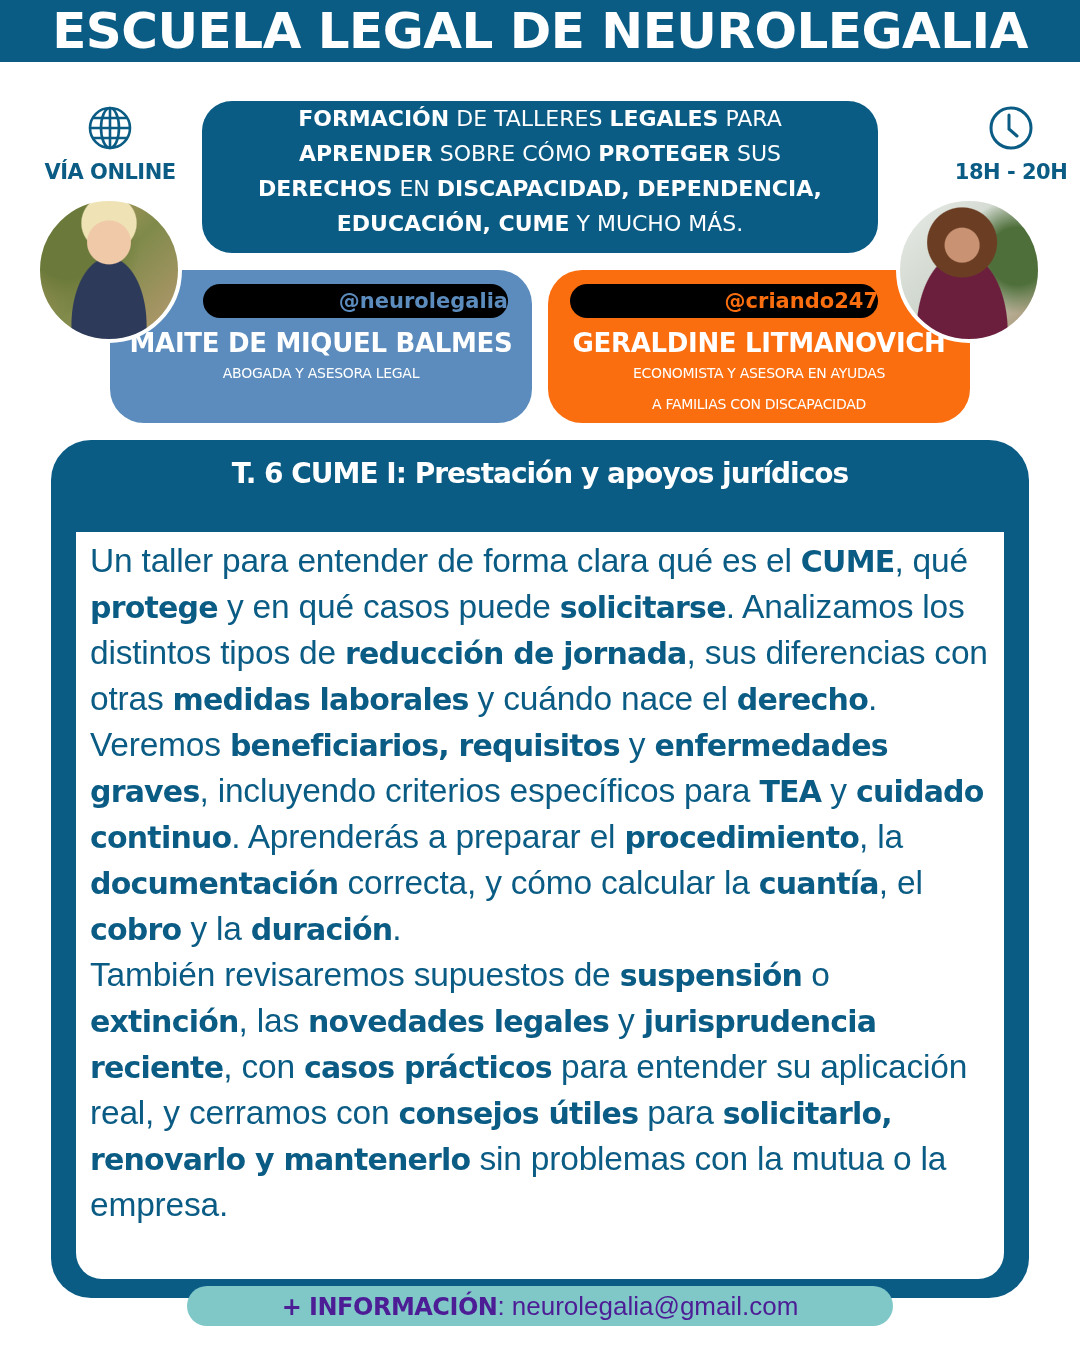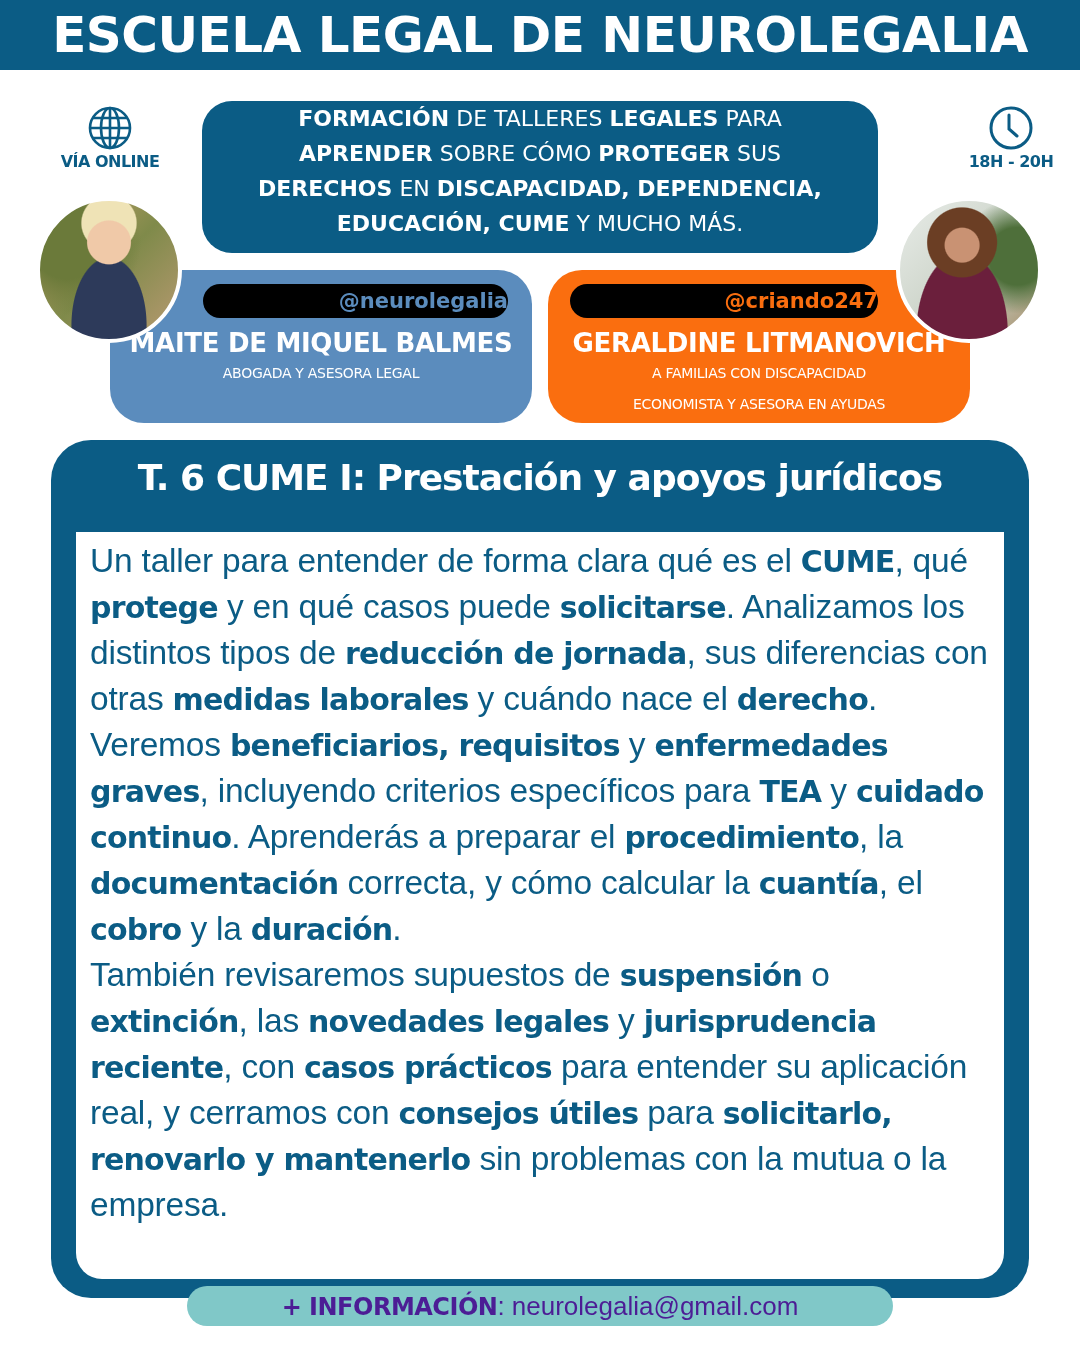--- a/index.html
+++ b/index.html
@@ -1,34 +1,34 @@
 <!DOCTYPE html>
 <html><head>
   <meta charset="utf-8">
   <style>
     * { box-sizing: border-box; margin: 0; padding: 0; }
     html, body { width: 1080px; height: 1350px; background: #ffffff; overflow: hidden; }
     body { position: relative; font-family: "Liberation Sans", "DejaVu Sans", sans-serif; color: #0b5a84; }
 
     .header-bar {
-      position: absolute; left: 0; top: 0; width: 1080px; height: 70px;
+      position: absolute; left: 0; top: 0; width: 1080px; height: 62px;
       background: #0b5c85; display: flex; align-items: center; justify-content: center;
     }
     .header-title {
       color: #fff; font-family: "DejaVu Sans", sans-serif; font-weight: bold;
       font-size: 50px; letter-spacing: -0.5px; line-height: 1;
     }
 
     .side-info { position: absolute; text-align: center; display: flex; flex-direction: column; align-items: center; }
     .side-info.left { left: 30px; top: 104px; width: 160px; }
     .side-info.right { left: 931px; top: 104px; width: 160px; }
     .side-icon svg { display: block; }
     .side-label {
-      font-family: "DejaVu Sans", sans-serif; font-weight: bold;
-      font-size: 16px; color: #0b5c85; letter-spacing: -0.5px;
+      margin-top: 8px; font-family: "DejaVu Sans", sans-serif; font-weight: bold;
+      font-size: 21px; color: #0b5c85; letter-spacing: -0.5px;
     }
 
     .intro-box {
       position: absolute; left: 202px; top: 101px; width: 676px; height: 152px;
       background: #0b5c85; border-radius: 30px; color: #fff;
       display: flex; align-items: flex-start; justify-content: center; text-align: center;
       font-family: "DejaVu Sans", sans-serif; font-size: 22px; line-height: 35px;
       padding: 0 30px;
     }
     .intro-box b { font-weight: bold; }
@@ -73,21 +73,21 @@
     .speaker-role {
       position: absolute; left: 0; right: 0; top: 88px; font-size: 14px; line-height: 31px; letter-spacing: -0.3px;
     }
 
     .course-frame {
       position: absolute; left: 51px; top: 440px; width: 978px; height: 858px;
       background: #0b5c85; border-radius: 40px;
     }
     .course-title {
       position: absolute; left: 0; right: 0; top: 17px; text-align: center;
-      color: #fff; font-family: "DejaVu Sans", sans-serif; font-weight: bold; font-size: 36px; letter-spacing: -1px;
+      color: #fff; font-family: "DejaVu Sans", sans-serif; font-weight: bold; font-size: 28px; letter-spacing: -1px;
     }
     .course-body {
       position: absolute; left: 25px; top: 92px; width: 928px; height: 747px;
       background: #ffffff; border-radius: 0 0 26px 26px;
       padding: 6px 12px 0 14px;
       font-family: "Liberation Sans", sans-serif; font-size: 33.5px; line-height: 45px;
       color: #0b5c85; letter-spacing: -0.2px;
     }
     .course-body p { margin: 0; }
     .course-body b { font-family: "DejaVu Sans", sans-serif; font-weight: bold; font-size: 30px; letter-spacing: -0.8px; }
@@ -141,22 +141,22 @@
   <div class="speaker-name">MAITE DE MIQUEL BALMES</div>
   <div class="speaker-role">
     <div>ABOGADA Y ASESORA LEGAL</div>
   </div>
 </div>
 
 <div class="speaker-card right">
   <div class="handle-pill">@criando247</div>
   <div class="speaker-name">GERALDINE LITMANOVICH</div>
   <div class="speaker-role">
+    <div>ECONOMISTA Y ASESORA EN AYUDAS</div>
     <div>A FAMILIAS CON DISCAPACIDAD</div>
-    <div>ECONOMISTA Y ASESORA EN AYUDAS</div>
   </div>
 </div>
 
 <div class="course-frame">
   <h2 class="course-title">T. 6 CUME I: Prestación y apoyos jurídicos</h2>
   <div class="course-body" id="course-body">
       <p><span>Un taller para entender de forma clara qué es el </span><b>CUME</b><span>, qué </span><b>protege</b><span> y en qué casos puede </span><b>solicitarse</b><span>. Analizamos los distintos tipos de </span><b>reducción de jornada</b><span>, sus diferencias con otras </span><b>medidas laborales</b><span> y cuándo nace el </span><b>derecho</b><span>.</span></p>
       <p><span>Veremos </span><b>beneficiarios, requisitos</b><span> y </span><b>enfermedades graves</b><span>, incluyendo criterios específicos para </span><b>TEA</b><span> y </span><b>cuidado continuo</b><span>. Aprenderás a preparar el </span><b>procedimiento</b><span>, la </span><b>documentación</b><span> correcta, y cómo calcular la </span><b>cuantía</b><span>, el </span><b>cobro</b><span> y la </span><b>duración</b><span>.</span></p>
       <p><span>También revisaremos supuestos de </span><b>suspensión</b><span> o </span><b>extinción</b><span>, las </span><b>novedades legales</b><span> y </span><b>jurisprudencia reciente</b><span>, con </span><b>casos prácticos</b><span> para entender su aplicación real, y cerramos con </span><b>consejos útiles</b><span> para </span><b>solicitarlo, renovarlo y mantenerlo</b><span> sin problemas con la mutua o la empresa.</span></p>
     </div>

